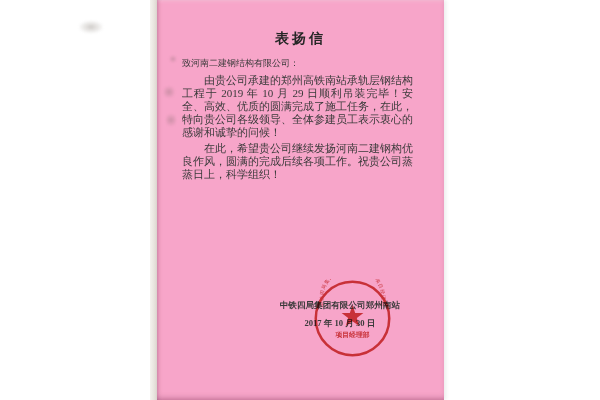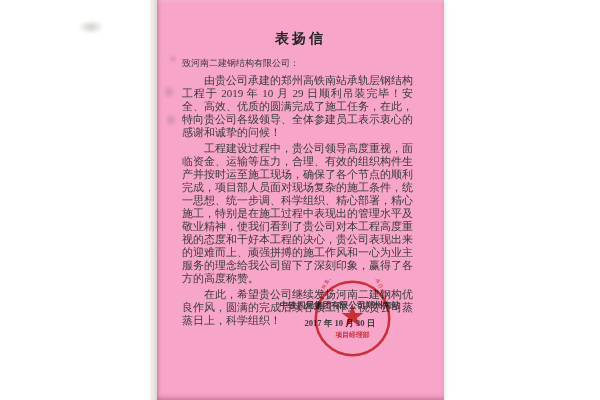--- a/index.html
+++ b/index.html
@@ -96,21 +96,20 @@
   <div class="paper">
     <div class="smudge1"></div>
     <div class="smudge2"></div>
     <div class="smudge3"></div>
 
     <div class="doc-title">表扬信</div>
 
     <div class="doc-body">
       <div class="salutation">致河南二建钢结构有限公司：</div>
       <p class="para">由贵公司承建的郑州高铁南站承轨层钢结构工程于 2019 年 10 月 29 日顺利吊装完毕！安全、高效、优质的圆满完成了施工任务，在此，特向贵公司各级领导、全体参建员工表示衷心的感谢和诚挚的问候！</p>
-      <p class="para">工程建设过程中，贵公司领导高度重视，面临资金、运输等压力，合理、有效的组织构件生产并按时运至施工现场，确保了各个节点的顺利完成，项目部人员面对现场复杂的施工条件，统一思想、统一步调、科学组织、精心部署，精心施工，特别是在施工过程中表现出的管理水平及敬业精神，使我们看到了贵公司对本工程高度重视的态度和干好本工程的决心，贵公司表现出来的迎难而上、顽强拼搏的施工作风和一心为业主服务的理念给我公司留下了深刻印象，赢得了各方的高度称赞。</p>
       <p class="para">在此，希望贵公司继续发扬河南二建钢构优良作风，圆满的完成后续各项工作。祝贵公司蒸蒸日上，科学组织！</p>
     </div>
 
     <div class="signature">
       <div>中铁四局集团有限公司郑州南站</div>
       <div>2017 年 10 月 30 日</div>
     </div>
   </div>
 
   <svg class="stamp" viewBox="0 0 100 100" xmlns="http://www.w3.org/2000/svg">

